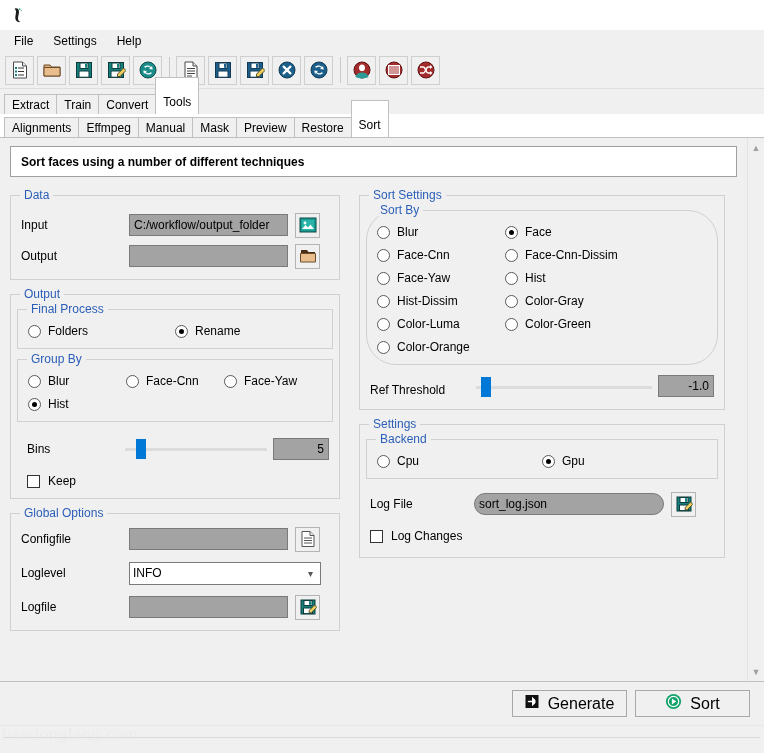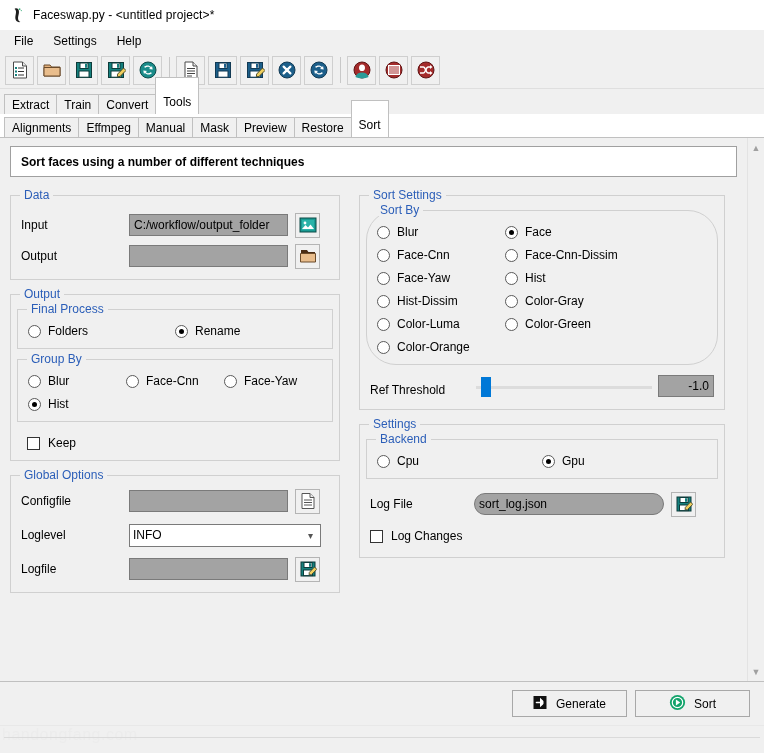--- a/index.html
+++ b/index.html
@@ -317,21 +317,21 @@
     gap: 8px;
   }
   .bigbtn {
     width: 115px; height: 27px;
     border: 1px solid #a8a8a8;
     background: #f0f0f0;
     display: flex;
     align-items: center;
     justify-content: center;
     gap: 8px;
-    font-size: 12px;
+    font-size: 16px;
     cursor: default;
   }
 
   .statusbar {
     flex: 0 0 28px;
     background: #f0f0f0;
     position: relative;
     border-top: 1px solid #e8e8e8;
   }
   .watermark {
@@ -355,21 +355,20 @@
 <div id="app">
 
   <div class="titlebar">
     <span class="app-icon">
       <svg width="16" height="16" viewBox="0 0 16 16">
         <path d="M6.2 1.4c1.6-0.6 3.2 0.4 3.6 2 0.5 2-0.2 4.1-0.6 6-0.3 1.5-0.2 3.1 0.6 4.4 0.4 0.6 1 1 1.6 1.2-1.8 0.5-3.8-0.3-4.6-2-0.9-1.9-0.4-4 0-6 0.3-1.4 0.4-3-0.4-4.2-0.2-0.4-0.5-0.7-0.9-0.9 0.2-0.2 0.5-0.4 0.7-0.5z" fill="#1d1d1d"></path>
         <circle cx="10.6" cy="2.2" r="0.9" fill="#3faf7d"></circle>
         <circle cx="12.3" cy="3.6" r="0.6" fill="#3faf7d"></circle>
       </svg>
     </span>
-    <span class="title-text">Faceswap.py - &lt;untitled project&gt;*</span>
   </div>
 
   <div class="menubar">
     <div class="menu-item">File</div>
     <div class="menu-item">Settings</div>
     <div class="menu-item">Help</div>
   </div>
 
   <div class="toolbar">
 
@@ -594,20 +593,28 @@
                   <span class="rdot"></span>
                   <span>Face-Yaw</span>
                 </label>
                 <label class="radio">
                   <span class="rdot on"></span>
                   <span>Hist</span>
                 </label>
               </div>
             </div>
 
+            <div class="row" style="margin:16px 10px 0 16px;">
+              <span class="lbl" style="width:96px;flex:0 0 96px;">Bins</span>
+              <div class="slider">
+                <div class="track"></div>
+                <div class="thumb" style="left:8%;"></div>
+              </div>
+              <input class="txt num" style="width: 56px;" value="5">
+            </div>
 
             <label class="check" style="margin:14px 0 0 16px;">
               <span class="cbox"></span>
               <span>Keep</span>
             </label>
           </div>
 
           <div class="group" style="padding:14px 10px 12px 10px;">
             <div class="legend">Global Options</div>
 

